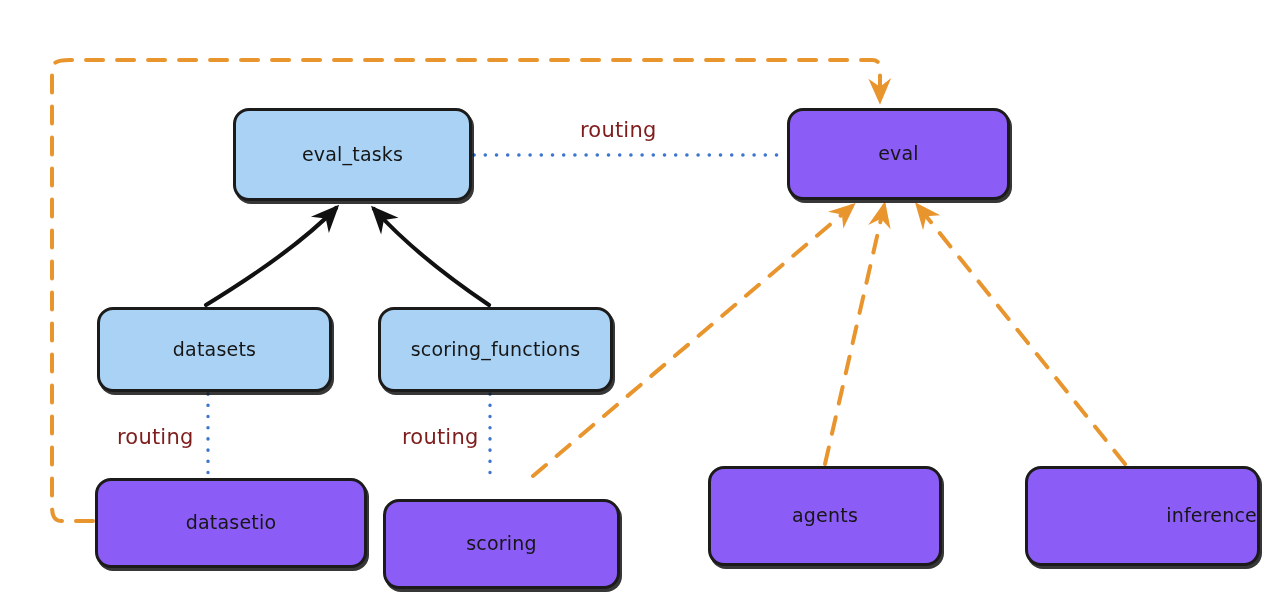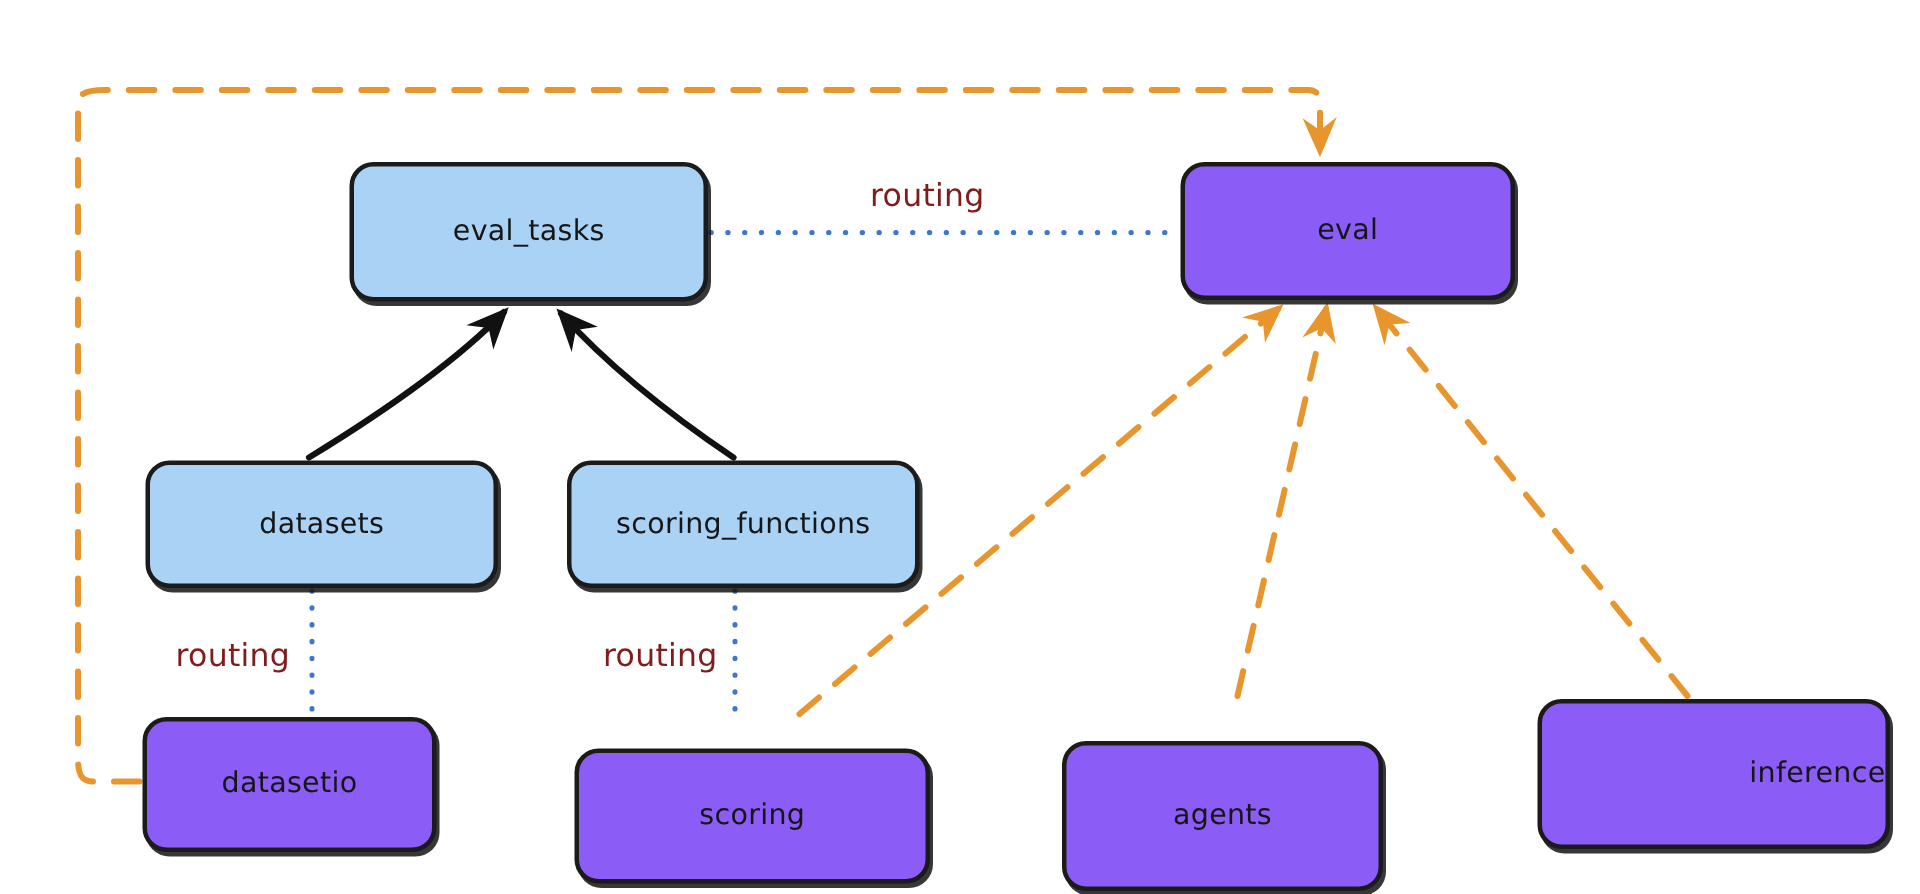--- a/index.html
+++ b/index.html
@@ -64,29 +64,29 @@
   </div>
 
   <div class="node blue" style="left:97px;top:307px;width:235px;height:85px;">
     <span>datasets</span>
   </div>
 
   <div class="node blue" style="left:378px;top:307px;width:235px;height:85px;">
     <span>scoring_functions</span>
   </div>
 
-  <div class="node green" style="left:95px;top:478px;width:196px;height:90px;">
+  <div class="node green" style="left:95px;top:478px;width:272px;height:90px;">
     <span>datasetio</span>
   </div>
 
   <div class="node green" style="left:383px;top:478px;width:237px;height:90px;margin-top:21px;">
     <span>scoring</span>
   </div>
 
-  <div class="node green" style="left:708px;top:494px;width:214px;height:100px;justify-content:center;">
+  <div class="node green" style="left:708px;top:466px;width:234px;height:100px;justify-content:center;">
     <span>agents</span>
   </div>
 
   <div class="node green" style="left:1025px;top:466px;width:235px;height:100px;justify-content:flex-end;">
     <span>inference</span>
   </div>
 
   <div class="edge-label" style="left:580px;top:118px;">routing</div>
 
   <div class="edge-label" style="left:117px;top:425px;">routing</div>

